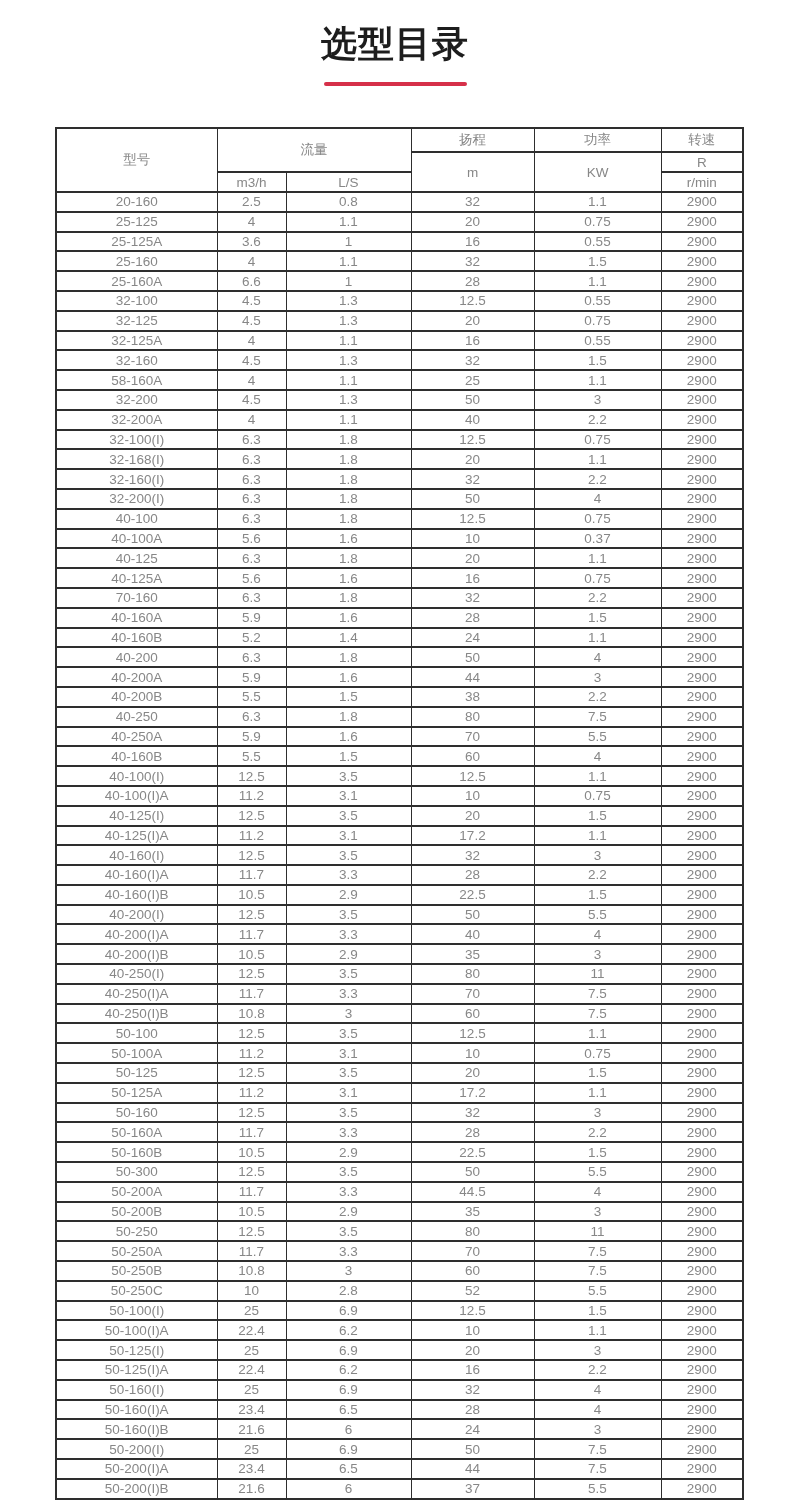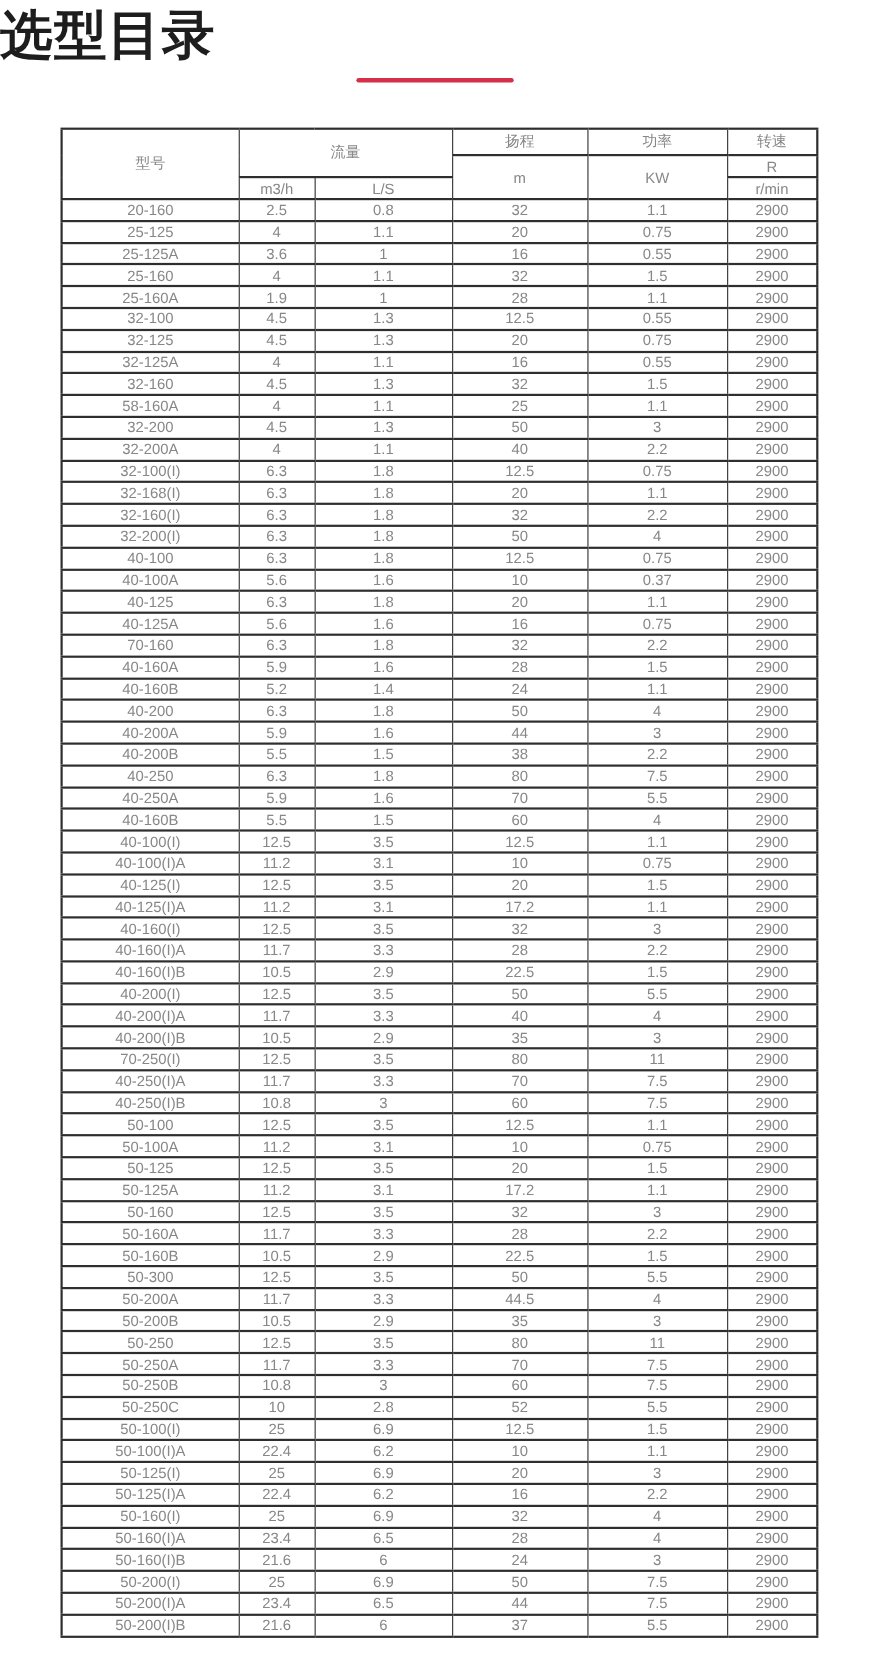--- a/index.html
+++ b/index.html
@@ -4,22 +4,23 @@
 <style>
   * { margin: 0; padding: 0; box-sizing: border-box; }
   html, body {
     width: 790px;
     background: #ffffff;
     font-family: "Liberation Sans", "DejaVu Sans", sans-serif;
   }
   body { height: 1512px; overflow: hidden; }
 
   .page-title {
-    margin-top: 5px;
-    font-size: 48px;
+    margin-top: 16px;
+    text-align: center;
+    font-size: 36px;
     line-height: 56px;
     font-weight: bold;
     color: #1d1d1d;
     letter-spacing: 1px;
   }
   .title-underline {
     width: 143px;
     height: 4px;
     margin: 10px auto 0 auto;
     border-radius: 2px;
@@ -112,21 +113,21 @@
       <tr class="data-row">
         <td>25-160</td>
         <td>4</td>
         <td>1.1</td>
         <td>32</td>
         <td>1.5</td>
         <td>2900</td>
       </tr>
       <tr class="data-row">
         <td>25-160A</td>
-        <td>1.9</td>
+        <td>6.6</td>
         <td>1</td>
         <td>28</td>
         <td>1.1</td>
         <td>2900</td>
       </tr>
       <tr class="data-row">
         <td>32-100</td>
         <td>4.5</td>
         <td>1.3</td>
         <td>12.5</td>
@@ -391,21 +392,21 @@
       </tr>
       <tr class="data-row">
         <td>40-200(I)B</td>
         <td>10.5</td>
         <td>2.9</td>
         <td>35</td>
         <td>3</td>
         <td>2900</td>
       </tr>
       <tr class="data-row">
-        <td>70-250(I)</td>
+        <td>40-250(I)</td>
         <td>12.5</td>
         <td>3.5</td>
         <td>80</td>
         <td>11</td>
         <td>2900</td>
       </tr>
       <tr class="data-row">
         <td>40-250(I)A</td>
         <td>11.7</td>
         <td>3.3</td>

